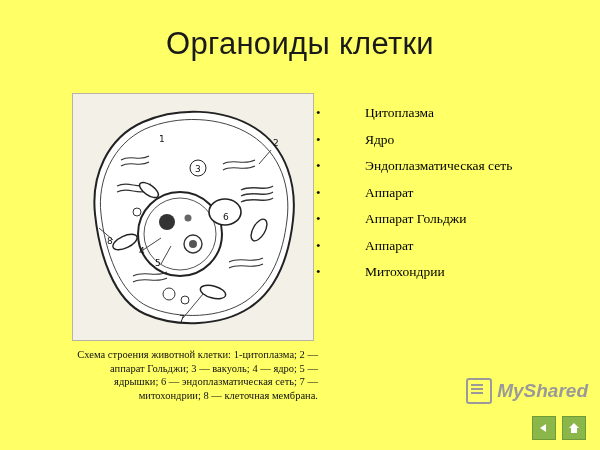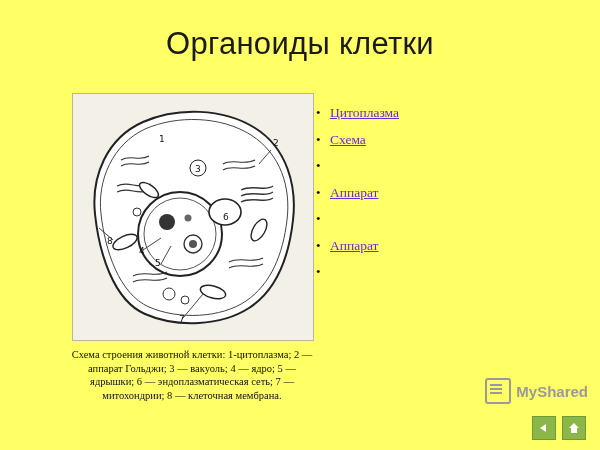--- a/index.html
+++ b/index.html
@@ -47,21 +47,21 @@
   
   #caption {
     position: absolute;
     left: 66px;
     top: 348px;
     width: 252px;
     font-size: 10.5px;
     line-height: 13.5px;
     color: #111;
     font-family: "Liberation Serif", serif;
-    text-align: center;
+    text-align: right;
   }
 
   
   #bullets {
     position: absolute;
     left: 316px;
     top: 104px;
     width: 270px;
   }
   .bullet-row {
@@ -73,25 +73,25 @@
   .bullet-dot {
     width: 14px;
     flex: 0 0 14px;
     color: #111;
     font-size: 13px;
     line-height: 18px;
   }
   .bullet-link {
     font-size: 13.5px;
     line-height: 18px;
-    color: #6d28d9;
-    text-decoration: underline;
+    color: #000000;
     font-family: "Liberation Serif", serif;
     white-space: nowrap;
     cursor: pointer;
+    margin-left: 35px;
   }
 
   
   #logo {
     position: absolute;
     right: 12px;
     bottom: 46px;
     display: flex;
     align-items: center;
     gap: 5px;
@@ -106,24 +106,25 @@
   }
   #logo-mark::before {
     content: "";
     position: absolute;
     left: 3px; top: 4px;
     width: 12px; height: 2px;
     background: #9a9a9a;
     box-shadow: 0 4px 0 #9a9a9a, 0 8px 0 #9a9a9a;
   }
   #logo-text {
-    font-size: 15px;
+    font-size: 19px;
     color: #9a9a9a;
     font-family: "Liberation Sans", sans-serif;
     font-weight: bold;
+    font-style: italic;
   }
 
   
   #nav {
     position: absolute;
     right: 14px;
     bottom: 10px;
     display: flex;
     gap: 6px;
   }
@@ -222,38 +223,41 @@
 
   <div id="caption">Схема строения животной клетки: 1-цитоплазма; 2 — аппарат Гольджи; 3 — вакуоль; 4 — ядро; 5 — ядрышки; 6 — эндоплазматическая сеть; 7 — митохондрии; 8 — клеточная мембрана.</div>
 
   <div id="bullets">
     <div class="bullet-row">
       <span class="bullet-dot">•</span>
       <span class="bullet-link">Цитоплазма</span>
     </div>
     <div class="bullet-row">
       <span class="bullet-dot">•</span>
-      <span class="bullet-link">Схема</span>
-    </div>
-    <div class="bullet-row">
-      <span class="bullet-dot">•</span>
+      <span class="bullet-link">Ядро</span>
+    </div>
+    <div class="bullet-row">
+      <span class="bullet-dot">•</span>
+      <span class="bullet-link">Эндоплазматическая сеть</span>
     </div>
     <div class="bullet-row">
       <span class="bullet-dot">•</span>
       <span class="bullet-link">Аппарат</span>
     </div>
     <div class="bullet-row">
       <span class="bullet-dot">•</span>
+      <span class="bullet-link">Аппарат Гольджи</span>
     </div>
     <div class="bullet-row">
       <span class="bullet-dot">•</span>
       <span class="bullet-link">Аппарат</span>
     </div>
     <div class="bullet-row">
       <span class="bullet-dot">•</span>
+      <span class="bullet-link">Митохондрии</span>
     </div>
   </div>
 
   <div id="logo">
     <span id="logo-mark"></span>
     <span id="logo-text">MyShared</span>
   </div>
 
   <div id="nav">
     <div class="nav-btn">

